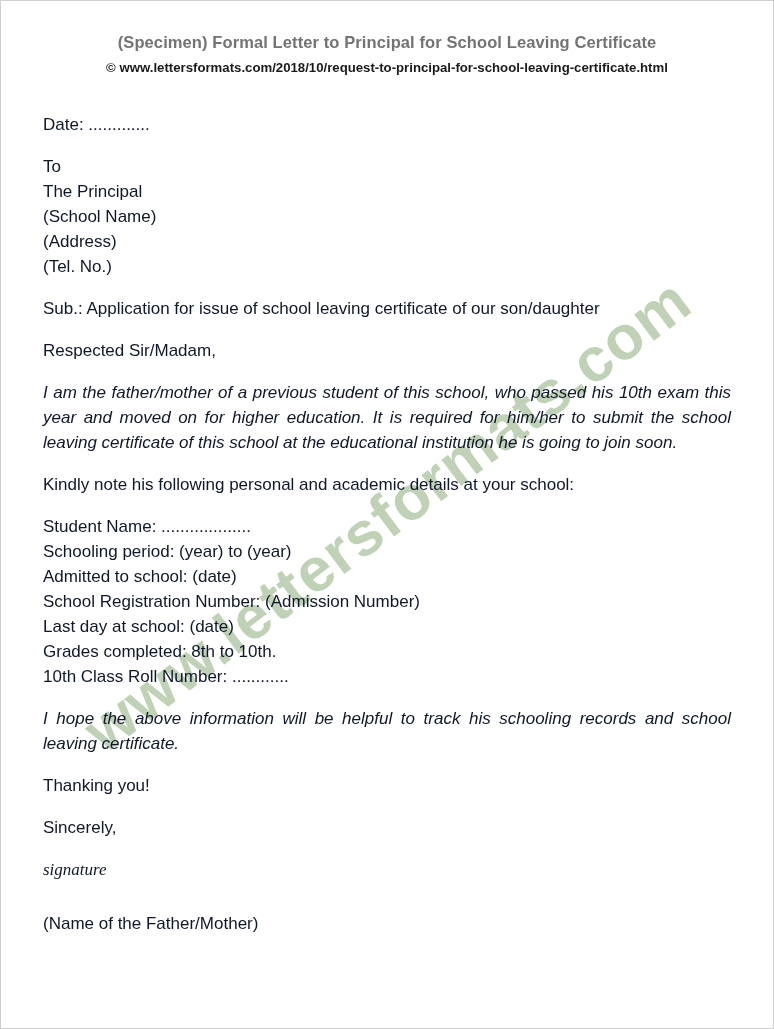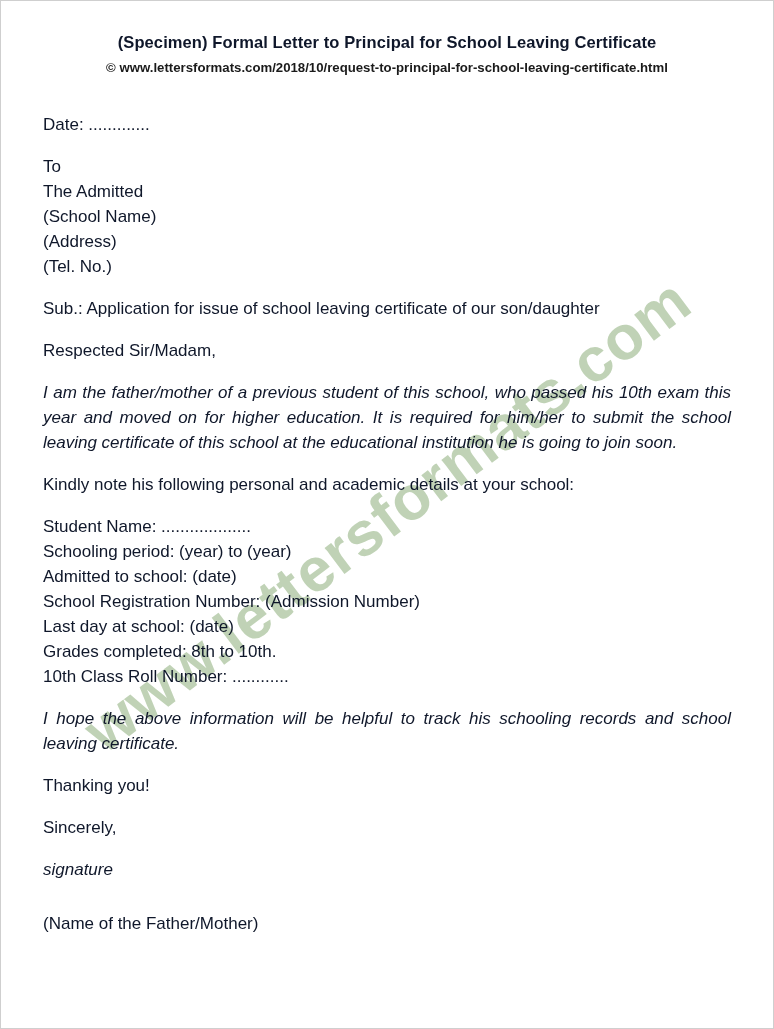--- a/index.html
+++ b/index.html
@@ -18,21 +18,21 @@
     background: #ffffff;
     border: 1px solid #cfcfcf;
     box-sizing: border-box;
     overflow: hidden;
   }
   .header {
     padding-top: 32px;
     text-align: center;
   }
   .doc-title {
-    color: #0f172a;
+    color: #737373;
     font-size: 16.5px;
     font-weight: bold;
     letter-spacing: 0.1px;
   }
   .doc-source {
     margin-top: 8px;
     color: #1a1a1a;
     font-size: 13.2px;
     font-weight: bold;
   }
@@ -54,20 +54,21 @@
     text-align: justify;
     text-justify: inter-word;
     font-style: italic;
   }
   .tight {
     margin-bottom: 0;
   }
   .sig {
     font-style: italic;
     margin-bottom: 17px;
+    font-family: Liberation Serif, serif;
   }
   .spacer-lg {
     height: 12px;
   }
   .watermark {
     position: absolute;
     z-index: 1;
     left: 50%;
     top: 50%;
     transform: translate(-50%, -50%) rotate(-37deg);
@@ -94,21 +95,21 @@
   </div>
 
   <div class="letter">
 
     <div class="block">
       <div class="line">Date: .............</div>
     </div>
 
     <div class="block">
       <div class="line">To</div>
-      <div class="line">The Admitted</div>
+      <div class="line">The Principal</div>
       <div class="line">(School Name)</div>
       <div class="line">(Address)</div>
       <div class="line">(Tel. No.)</div>
     </div>
 
     <div class="block">
       <div class="line">Sub.: Application for issue of school leaving certificate of our son/daughter</div>
     </div>
 
     <div class="block">

